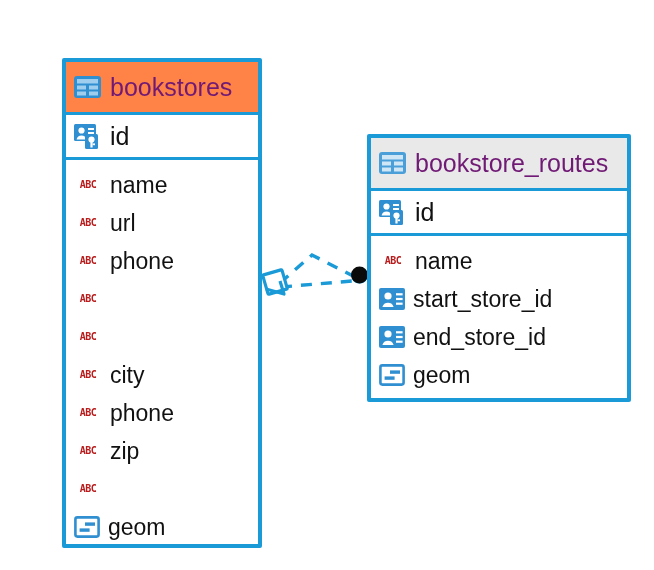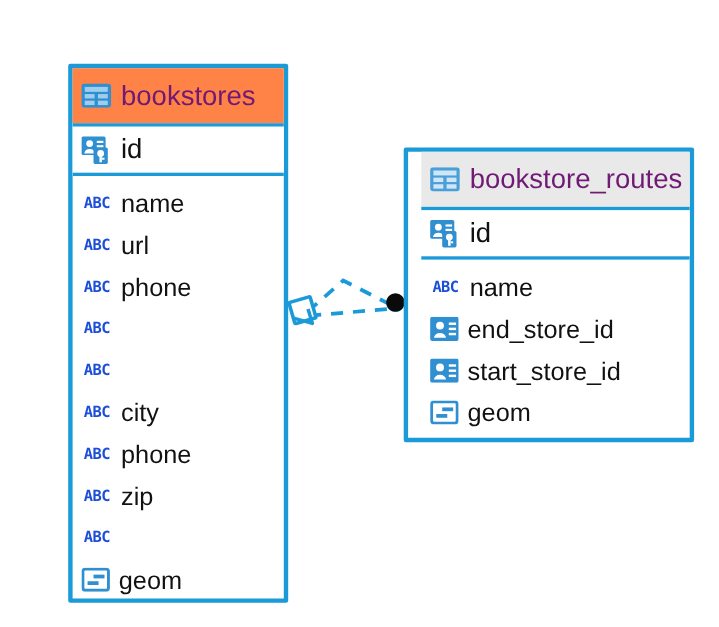--- a/index.html
+++ b/index.html
@@ -14,21 +14,21 @@
 
   
   .entity{
     position:absolute;
     box-sizing:border-box;
     background:#ffffff;
     border:4px solid #1a9ad7;
     border-radius:2px;
   }
   #entity-bookstores{left:62px;top:58px;width:200px;height:490px;}
-  #entity-bookstore-routes{left:367px;top:134px;width:264px;height:268px;padding-left:12px;}
+  #entity-bookstore-routes{left:367px;top:134px;width:264px;height:268px;}
 
   .entity-header{
     box-sizing:border-box;
     display:flex;align-items:center;
     gap:9px;
     height:50px;
     padding:0 8px;
     font-size:25px;
     color:#701a75;
     white-space:nowrap;
@@ -58,23 +58,23 @@
   }
 
   
   .ico{flex:0 0 auto;display:block;}
   .ico-tbl{width:27px;height:22px;}
   .ico-key{width:28px;height:28px;}
   .ico-fk{width:26px;height:22px;}
   .ico-abc{
     width:28px;height:20px;
     font-family:"DejaVu Sans Mono","Liberation Mono",monospace;
-    font-size:14px;font-weight:bold;
+    font-size:10px;font-weight:bold;
     letter-spacing:-0.5px;
-    color:#1d4ed8;
+    color:#b91c1c;
     display:flex;align-items:center;justify-content:center;
     line-height:1;
   }
   .ico-geom{width:26px;height:22px;}
 
   
   #relationship-connector{position:absolute;left:0;top:0;width:654px;height:570px;pointer-events:none;}
 </style>
 </head>
 <body>
@@ -223,33 +223,33 @@
 
       <div class="col-row">
         <svg class="ico ico-fk" viewBox="0 0 26 22">
           <rect x="0" y="0" width="26" height="22" rx="2" fill="#2f8fd0"></rect>
           <circle cx="9" cy="8" r="3.6" fill="#ffffff"></circle>
           <path d="M 3.4 19 a 5.8 5.8 0 0 1 11.2 0 z" fill="#ffffff"></path>
           <rect x="17" y="5.2" width="6.6" height="2.2" fill="#ffffff"></rect>
           <rect x="17" y="9.9" width="6.6" height="2.2" fill="#ffffff"></rect>
           <rect x="17" y="14.6" width="6.6" height="2.2" fill="#ffffff"></rect>
         </svg>
-        <span>end_store_id</span>
+        <span>start_store_id</span>
       </div>
 
       <div class="col-row">
         <svg class="ico ico-fk" viewBox="0 0 26 22">
           <rect x="0" y="0" width="26" height="22" rx="2" fill="#2f8fd0"></rect>
           <circle cx="9" cy="8" r="3.6" fill="#ffffff"></circle>
           <path d="M 3.4 19 a 5.8 5.8 0 0 1 11.2 0 z" fill="#ffffff"></path>
           <rect x="17" y="5.2" width="6.6" height="2.2" fill="#ffffff"></rect>
           <rect x="17" y="9.9" width="6.6" height="2.2" fill="#ffffff"></rect>
           <rect x="17" y="14.6" width="6.6" height="2.2" fill="#ffffff"></rect>
         </svg>
-        <span>start_store_id</span>
+        <span>end_store_id</span>
       </div>
 
       <div class="col-row">
         <svg class="ico ico-geom" viewBox="0 0 26 22">
           <rect x="1.4" y="1.4" width="23.2" height="19.2" rx="2" fill="#ffffff" stroke="#2f8fd0" stroke-width="2.6"></rect>
           <rect x="11" y="6.4" width="10" height="3.4" fill="#2f8fd0"></rect>
           <rect x="5.6" y="12.4" width="10" height="3.4" fill="#2f8fd0"></rect>
         </svg>
         <span>geom</span>
       </div>

